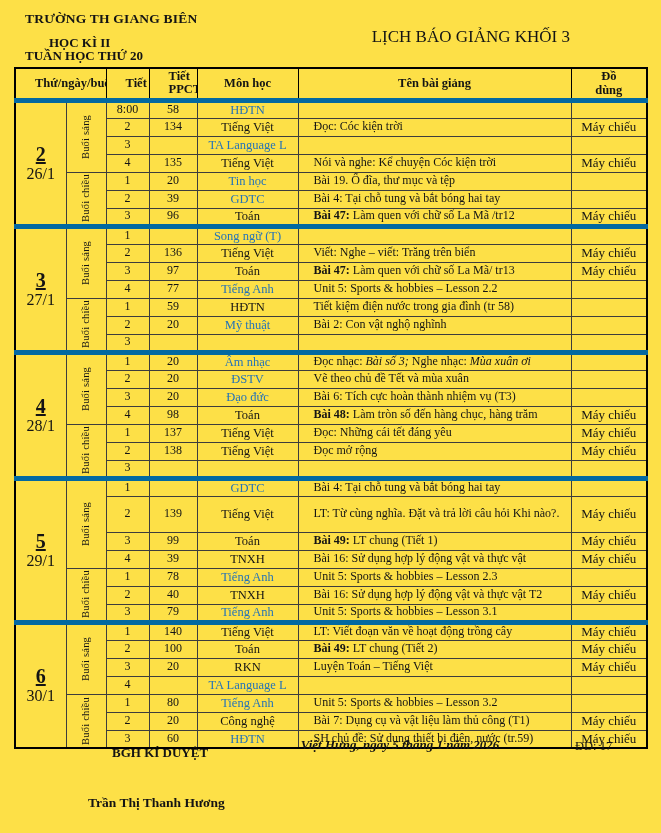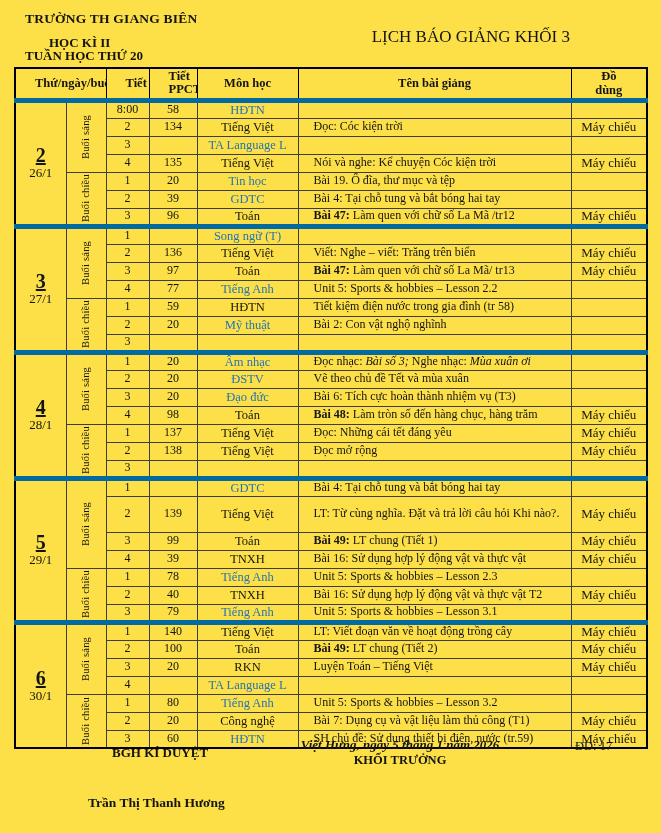--- a/index.html
+++ b/index.html
@@ -34,21 +34,21 @@
   .schedule tbody tr.day-start td { border-top:5px solid #0369a1; }
   td.num { text-align:center; }
   td.subject { font-size:12.5px; }
   td.lesson { text-align:left; padding-left:15px; }
   td.equip { font-size:13px; text-align:center; }
   .b { font-weight:bold; }
   .i { font-style:italic; }
   .n {}
   td.day-cell { vertical-align:middle; border-right:1px solid #3d3d3d; }
   .day-number { display:block; text-align:center; font-size:20px; font-weight:bold; text-decoration:underline; line-height:1.0; }
-  .day-date   { display:block; text-align:center; font-size:13px; margin-top:1px; }
+  .day-date   { display:block; text-align:center; font-size:16px; margin-top:1px; }
   td.session-cell { position:relative; }
   .session-label {
     position:absolute; left:50%; top:50%;
     transform:translate(-50%,-50%) rotate(-90deg);
     white-space:nowrap; font-size:10.5px; letter-spacing:.2px;
   }
   .hdr-two-line span { display:block; line-height:1.05; }
 
   .footer-approval { left:112px; top:745px; font-size:13px; font-weight:bold; }
   .footer-place    { left:270px; top:737px; width:260px; text-align:center; font-size:13px; font-weight:bold; font-style:italic; }
@@ -384,18 +384,17 @@
           <td class="num">60</td>
           <td class="num subject" style="color: rgb(36, 115, 184);">HĐTN</td>
           <td class="lesson"><span class="n">SH chủ đề: Sử dụng thiết bị điện, nước (tr.59)</span></td>
           <td class="equip">Máy chiếu</td>
         </tr>
       </tbody>
   </table>
 
   <div class="abs footer-approval">BGH KÍ DUYỆT</div>
   <div class="abs footer-place">Việt Hưng, ngày 5 tháng 1 năm 2026</div>
-  <div class="abs footer-role">KHỐI TRƯỞNG</div>
   <div class="abs footer-dd">ĐD: 17</div>
   <div class="abs signer-left">Trần Thị Thanh Hương</div>
   <div class="abs signer-right">Nguyễn Thị Hương</div>
 
 </div>
 
 </body></html>

